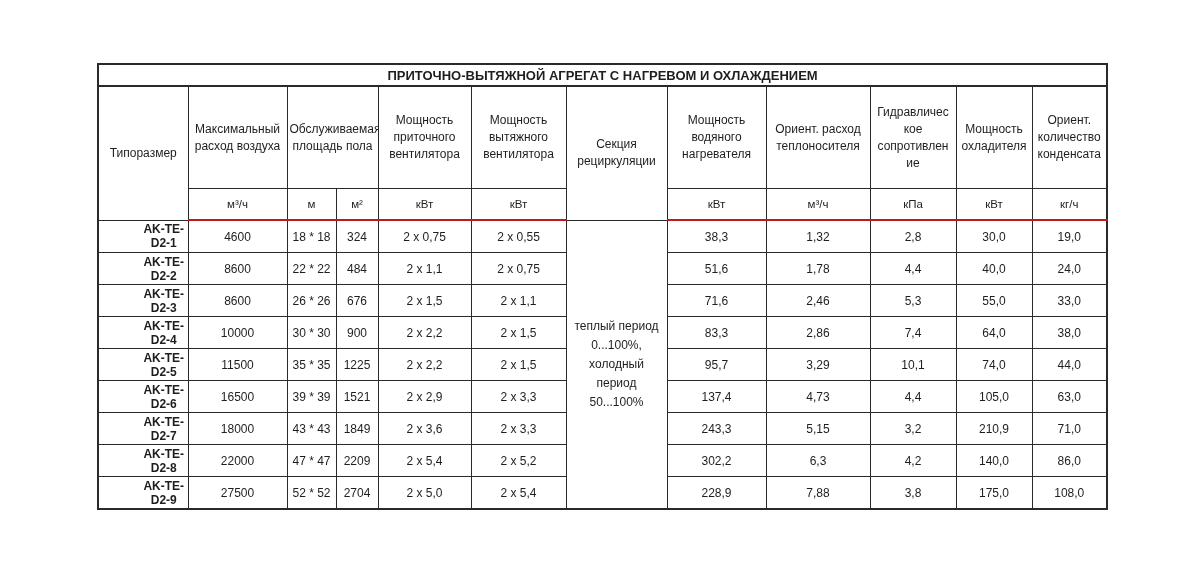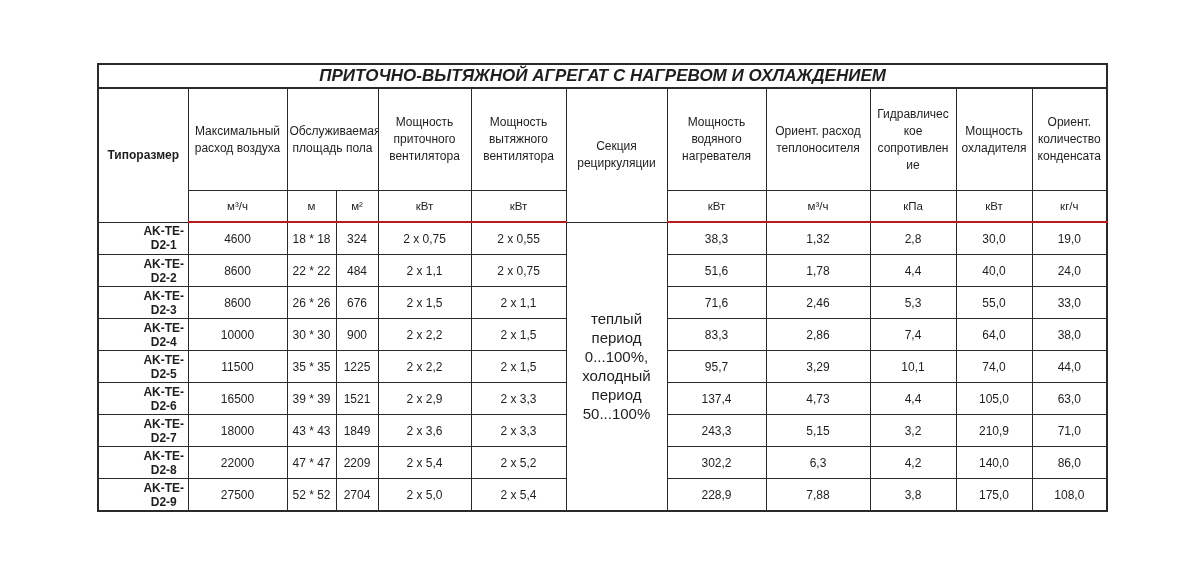--- a/index.html
+++ b/index.html
@@ -24,51 +24,50 @@
   }
   table.spec th, table.spec td {
     border: 1px solid #2a2a2a;
     text-align: center;
     vertical-align: middle;
     padding: 1px 2px;
     overflow: hidden;
   }
   tr.title-row th {
     height: 18px;
-    font-size: 17px;
+    font-size: 13px;
     font-weight: bold;
     border-bottom: 2px solid #2a2a2a;
     padding: 1px 20px;
-    font-style: italic;
   }
   tr.head-row th {
     height: 99px;
     font-size: 12px;
     font-weight: normal;
     line-height: 17px;
     white-space: pre-line;
   }
-  tr.head-row th.bold-head { font-weight: bold; }
+  tr.head-row th.bold-head { font-weight: normal; }
   tr.units-row th {
     height: 28px;
     font-size: 11.5px;
     font-weight: normal;
     border-bottom: 2px solid #b91c1c;
   }
   tbody td {
     height: 29px;
     font-size: 12px;
     border-top-width: 2px;
     border-bottom-width: 2px;
   }
   tbody td.model { font-weight: bold; padding-left: 43px; }
   td.recirc {
     white-space: pre-line;
     line-height: 19px;
-    font-size: 15px;
+    font-size: 12px;
     border-top-width: 1px;
     border-bottom-width: 2px;
     margin-top: 16px;
   }
 </style>
 </head>
 <body>
 
 <div class="table-wrap">
   <table class="spec">

